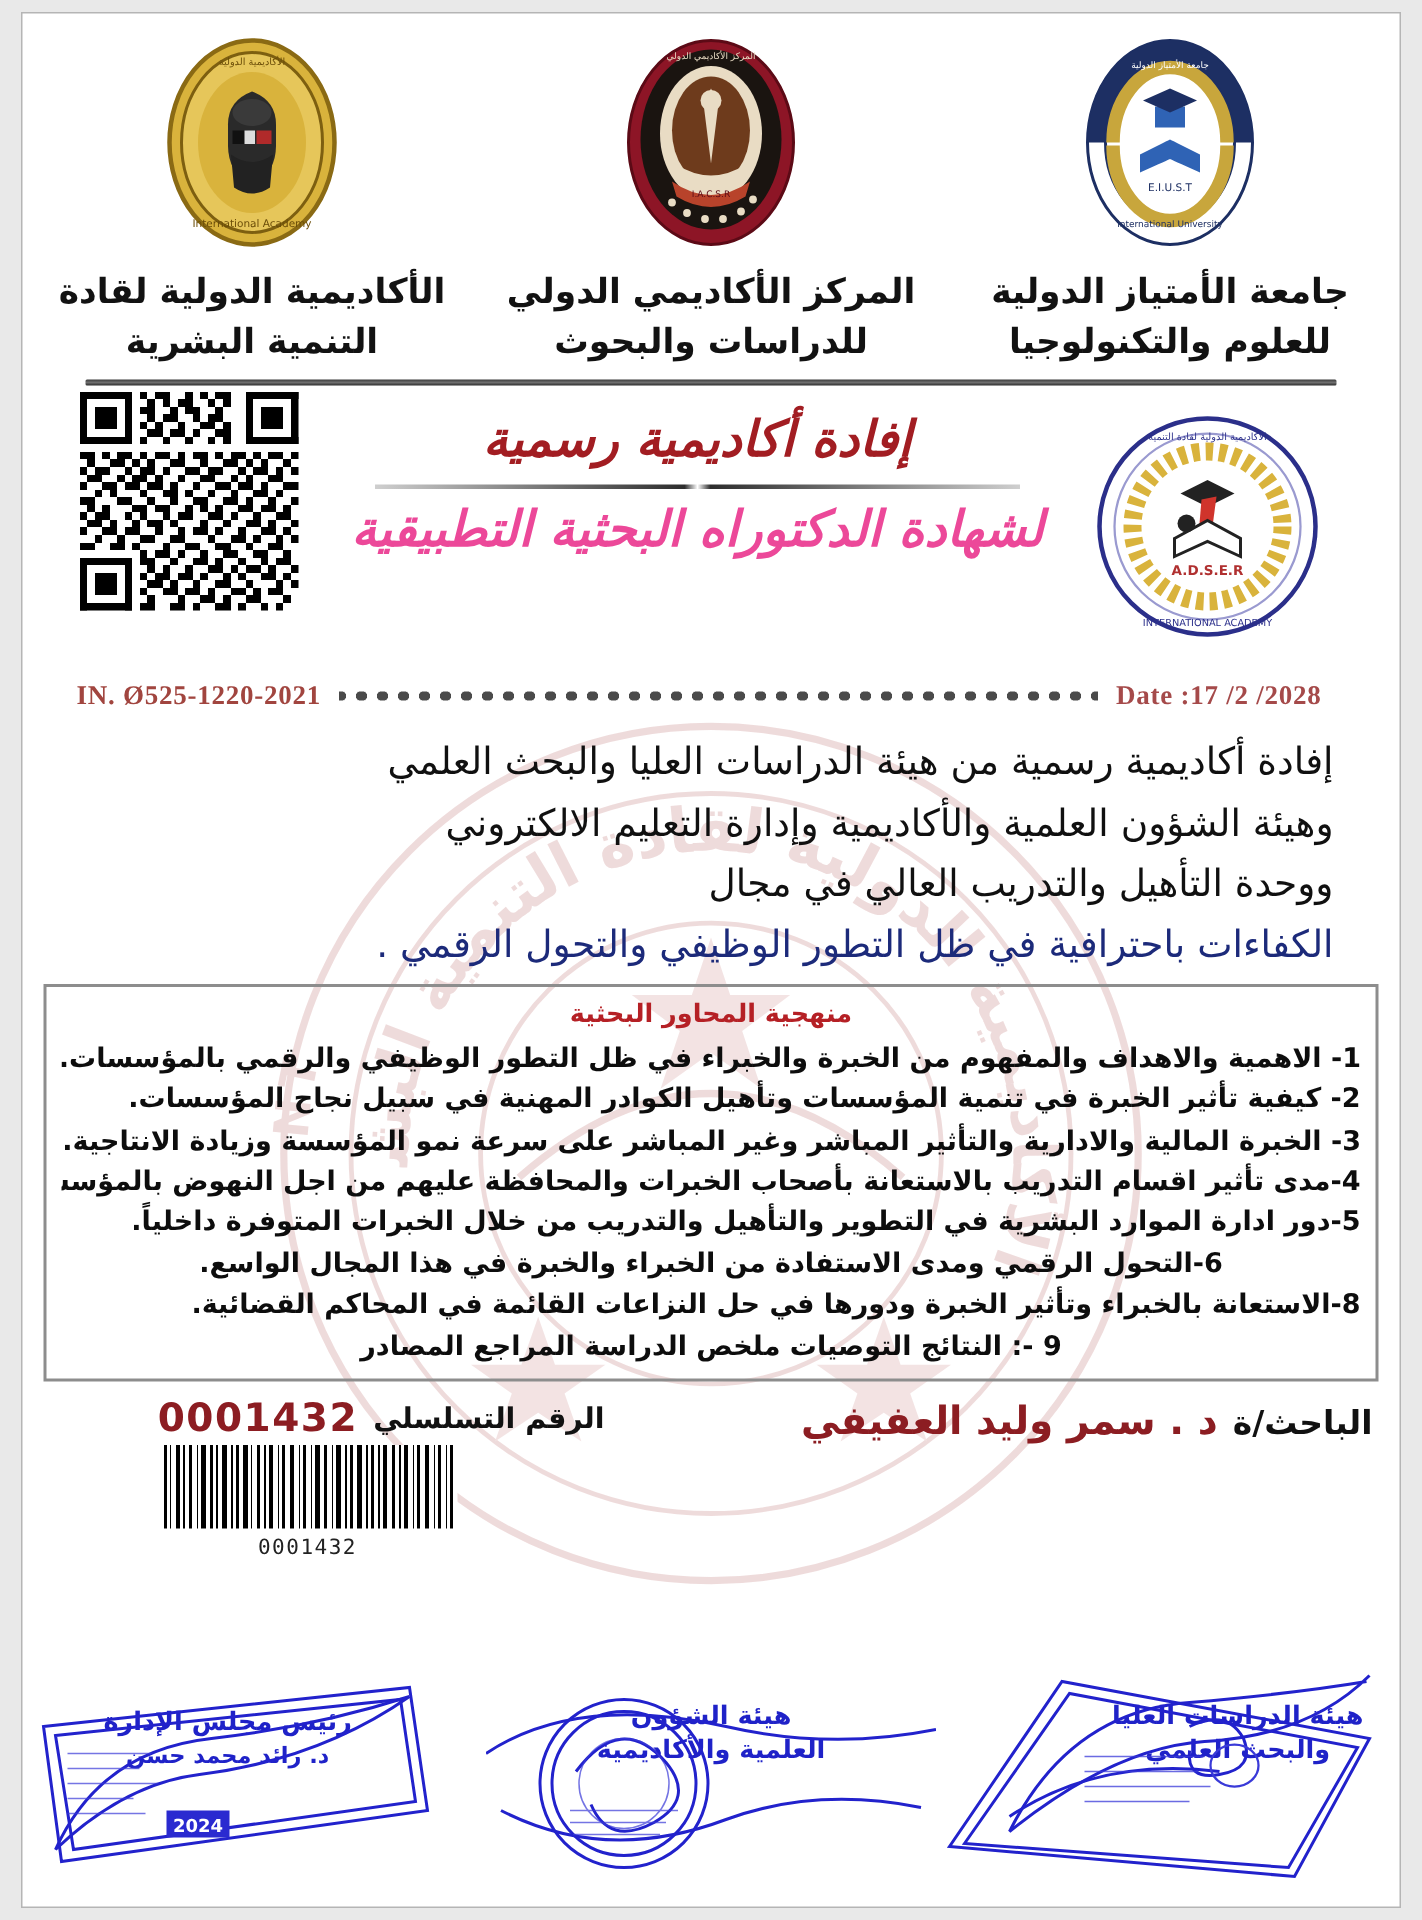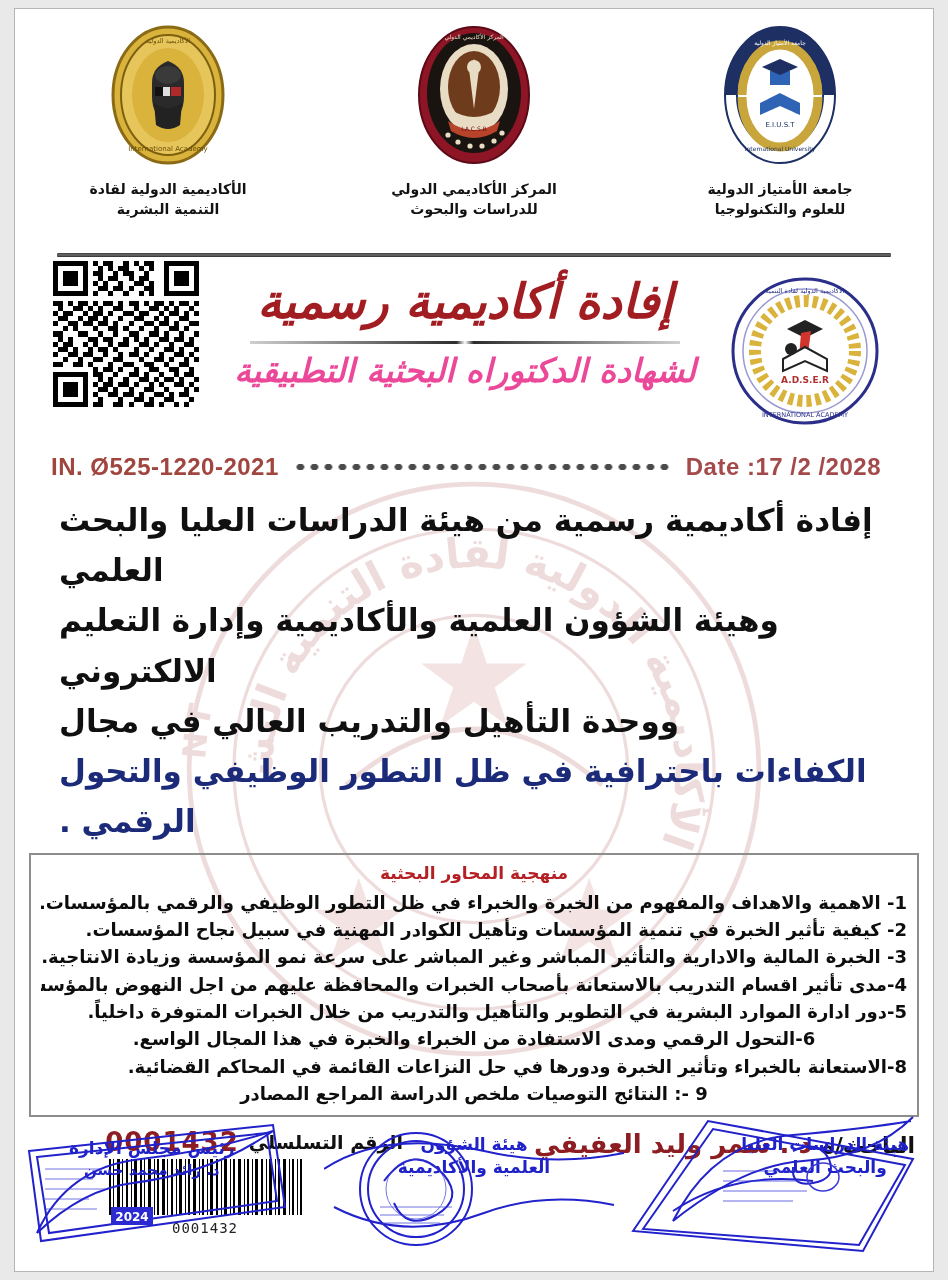--- a/index.html
+++ b/index.html
@@ -29,21 +29,21 @@
     padding-top:14px;
     box-sizing:border-box;
   }
   .org{
     width:31%;
     display:flex;flex-direction:column;align-items:center;
   }
   .org-name{
     margin-top:6px;
     text-align:center;
-    font-size:14px;
+    font-size:23px;
     font-weight:bold;
     line-height:1.45;
     color:#121212;
     letter-spacing:-0.2px;
   }
   .seal{width:140px;height:150px;position:relative;}
   .seal svg{display:block;}
 
   .header-rule{
     position:absolute;
@@ -77,21 +77,21 @@
     position:absolute;left:8px;top:6px;
     width:146px;height:146px;
   }
   .qr svg{display:block;}
   .titles{
     position:absolute;left:170px;right:188px;top:18px;
     text-align:center;
   }
   .title-main{
     font-family:"DejaVu Serif","Liberation Serif",serif;
-    font-size:48px;
+    font-size:33px;
     font-weight:bold;
     font-style:italic;
     color:#a21d22;
     line-height:1.2;
     white-space:nowrap;
   }
   .title-divider{
     margin:10px auto 6px;
     width:86%;height:3px;
     background:linear-gradient(90deg,#cfcfcf,#2d2d2d 48%,#ffffff 50%,#2d2d2d 52%,#cfcfcf);
@@ -109,46 +109,46 @@
   
   .refline{
     position:relative;
     display:flex;
     flex-direction:row-reverse;
     align-items:center;
     margin:2px 12px 14px 6px;
     direction:ltr;
   }
   .date-txt,.in-txt{
-    font-family:Liberation Sans, sans-serif;
-    font-size:24px;
+    font-family:Liberation Serif, serif;
+    font-size:18px;
     font-weight:bold;
     color:#a54a4a;
     white-space:nowrap;
     letter-spacing:.5px;
   }
   .date-txt{order:1;margin-right:10px;}
   .dotfill{
     order:2;
     flex:1;
     height:6px;
     margin:0 12px;
     background-image:radial-gradient(circle, #4a4a4a 46%, transparent 48%);
     background-size:14px 7px;
     background-repeat:repeat-x;
     background-position:center;
   }
   .in-txt{order:3;color:#a1453f;}
 
   
   .para{
-    text-align:left;
+    text-align:right;
     color:#101010;
-    font-size:31px;
-    font-weight:bold;
+    font-size:25px;
+    font-weight:normal;
     line-height:1.62;
     margin:0 14px 4px;
     letter-spacing:-0.2px;
   }
   .para .blue{color:#1c2a7a;}
 
   
   .axes-box{
     position:relative;z-index:2;
     margin:6px 14px 0;

